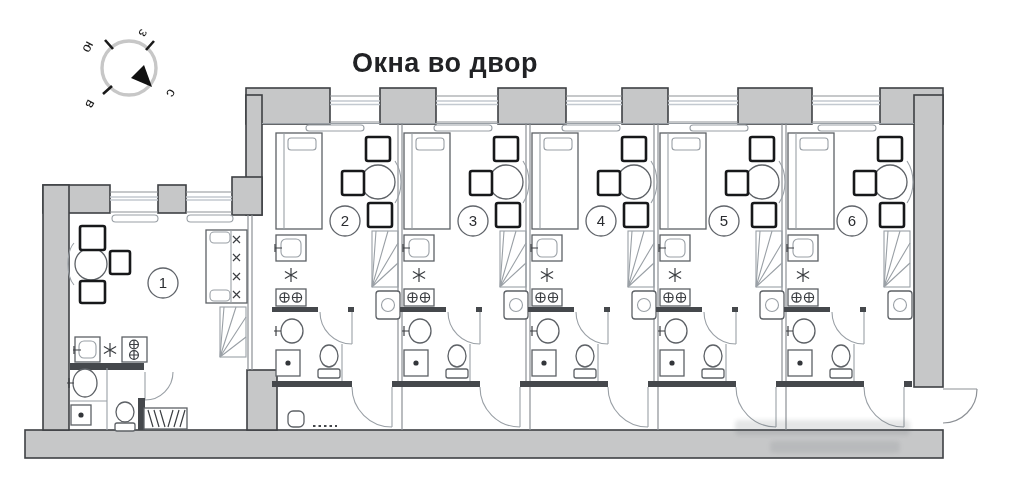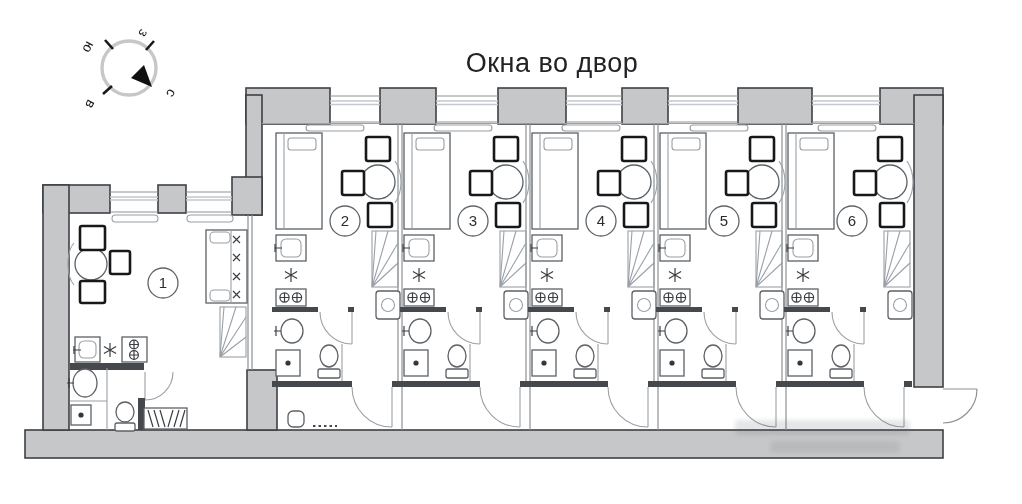--- a/index.html
+++ b/index.html
@@ -2,23 +2,23 @@
 <html style="--wall-fill: #c6c7c8; --wall-dark: #45484c; --line: #5d6166; --title-text: #212225; --window-glass: #c3c9d0;"><head>
 <meta charset="utf-8">
 <style>
   :root{
     --wall-fill:#c6c7c8; --wall-dark:#45484c; --line:#5d6166;
     --title-text:#212225; --window-glass:#c3c9d0; --light:#9aa0a6;
   }
   html,body{margin:0;padding:0;background:#fff;}
   .stage{position:relative;width:1022px;height:504px;background:#fff;overflow:hidden;
          font-family:"Liberation Sans",sans-serif;}
-  .plan-title{position:absolute;top:48px;left:352px;width:400px;text-align:center;
-
-              font-size:27px;font-weight:normal;color:var(--title-text);letter-spacing:.5px;}
+  .plan-title{position:absolute;top:48px;left:352px;width:400px;text-align:left;
+
+              font-size:27px;font-weight:bold;color:var(--title-text);letter-spacing:.5px;}
   svg{position:absolute;top:0;left:0;}
   .f   {fill:#fff;stroke:var(--line);stroke-width:1.3;}
   .lt  {fill:none;stroke:var(--light);stroke-width:1.1;}
   .lt2 {fill:none;stroke:var(--window-glass);stroke-width:1.3;}
   .thin{fill:none;stroke:#8d9196;stroke-width:1.2;}
   .wall{fill:var(--wall-fill);stroke:#3e4044;stroke-width:1.6;}
   .wallD{fill:var(--wall-dark);stroke:none;}
   .ch  {fill:#fff;stroke:#17181a;stroke-width:2.6;}
   .dk  {fill:none;stroke:#3c3f43;stroke-width:1.2;}
   .numc{fill:#fff;stroke:#60646a;stroke-width:1.3;}

